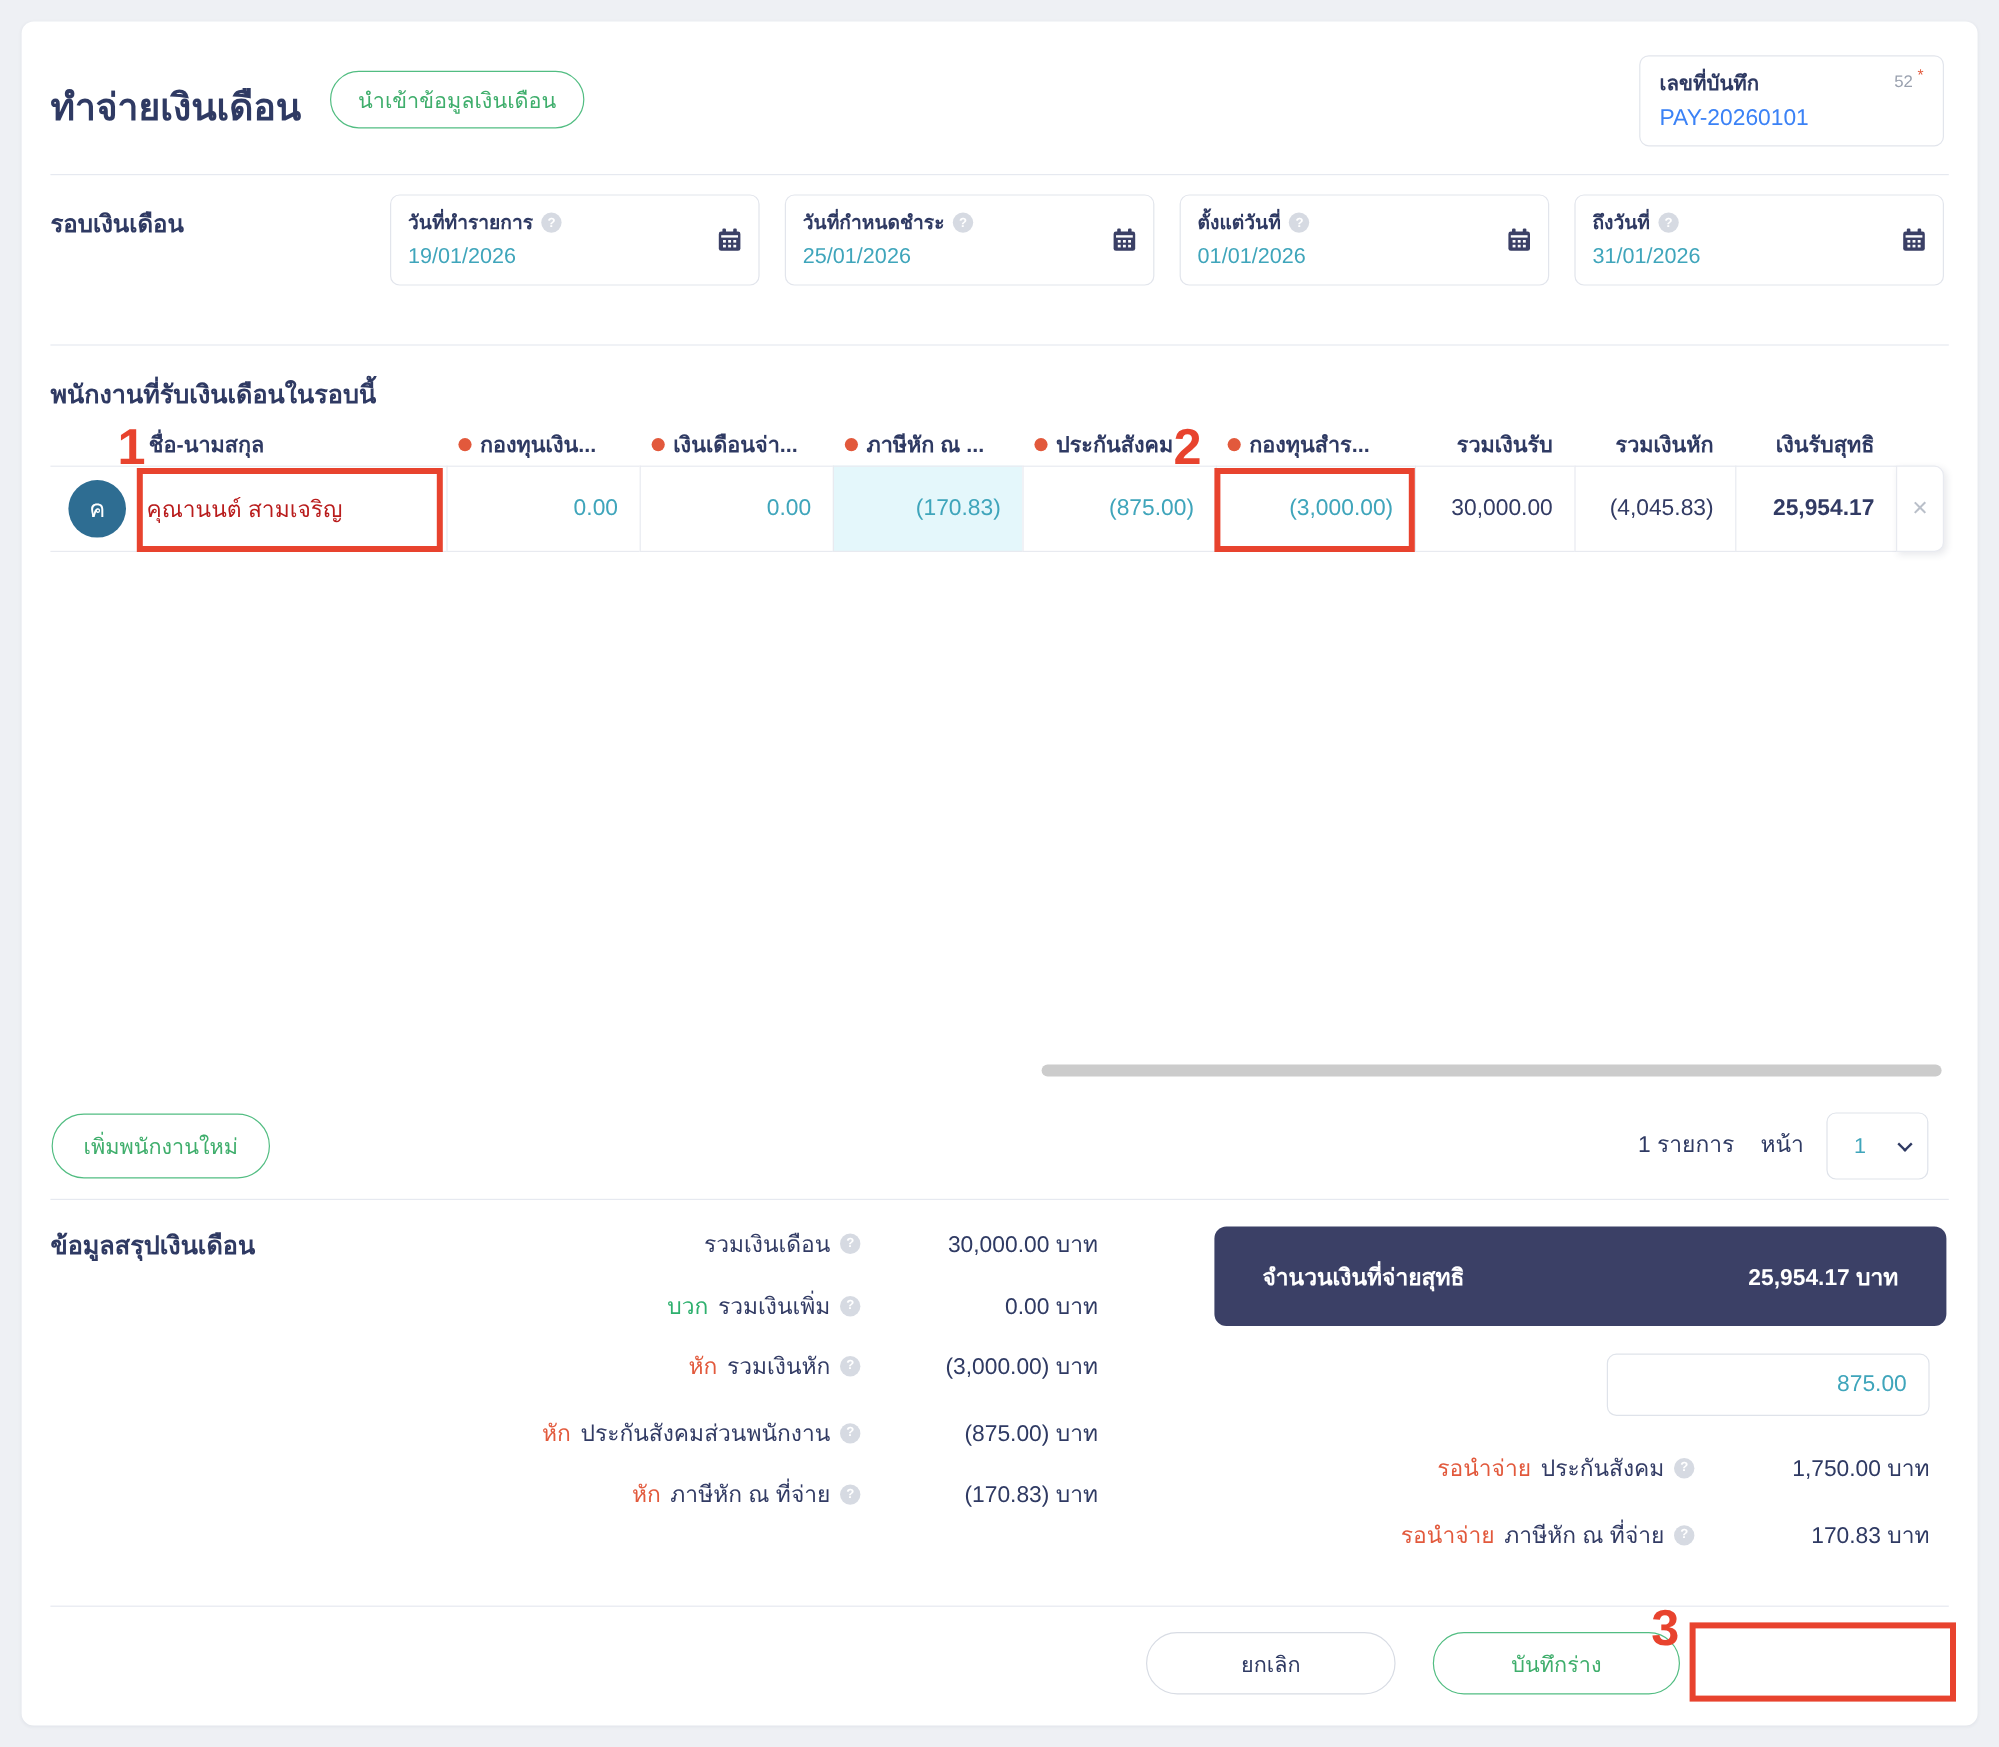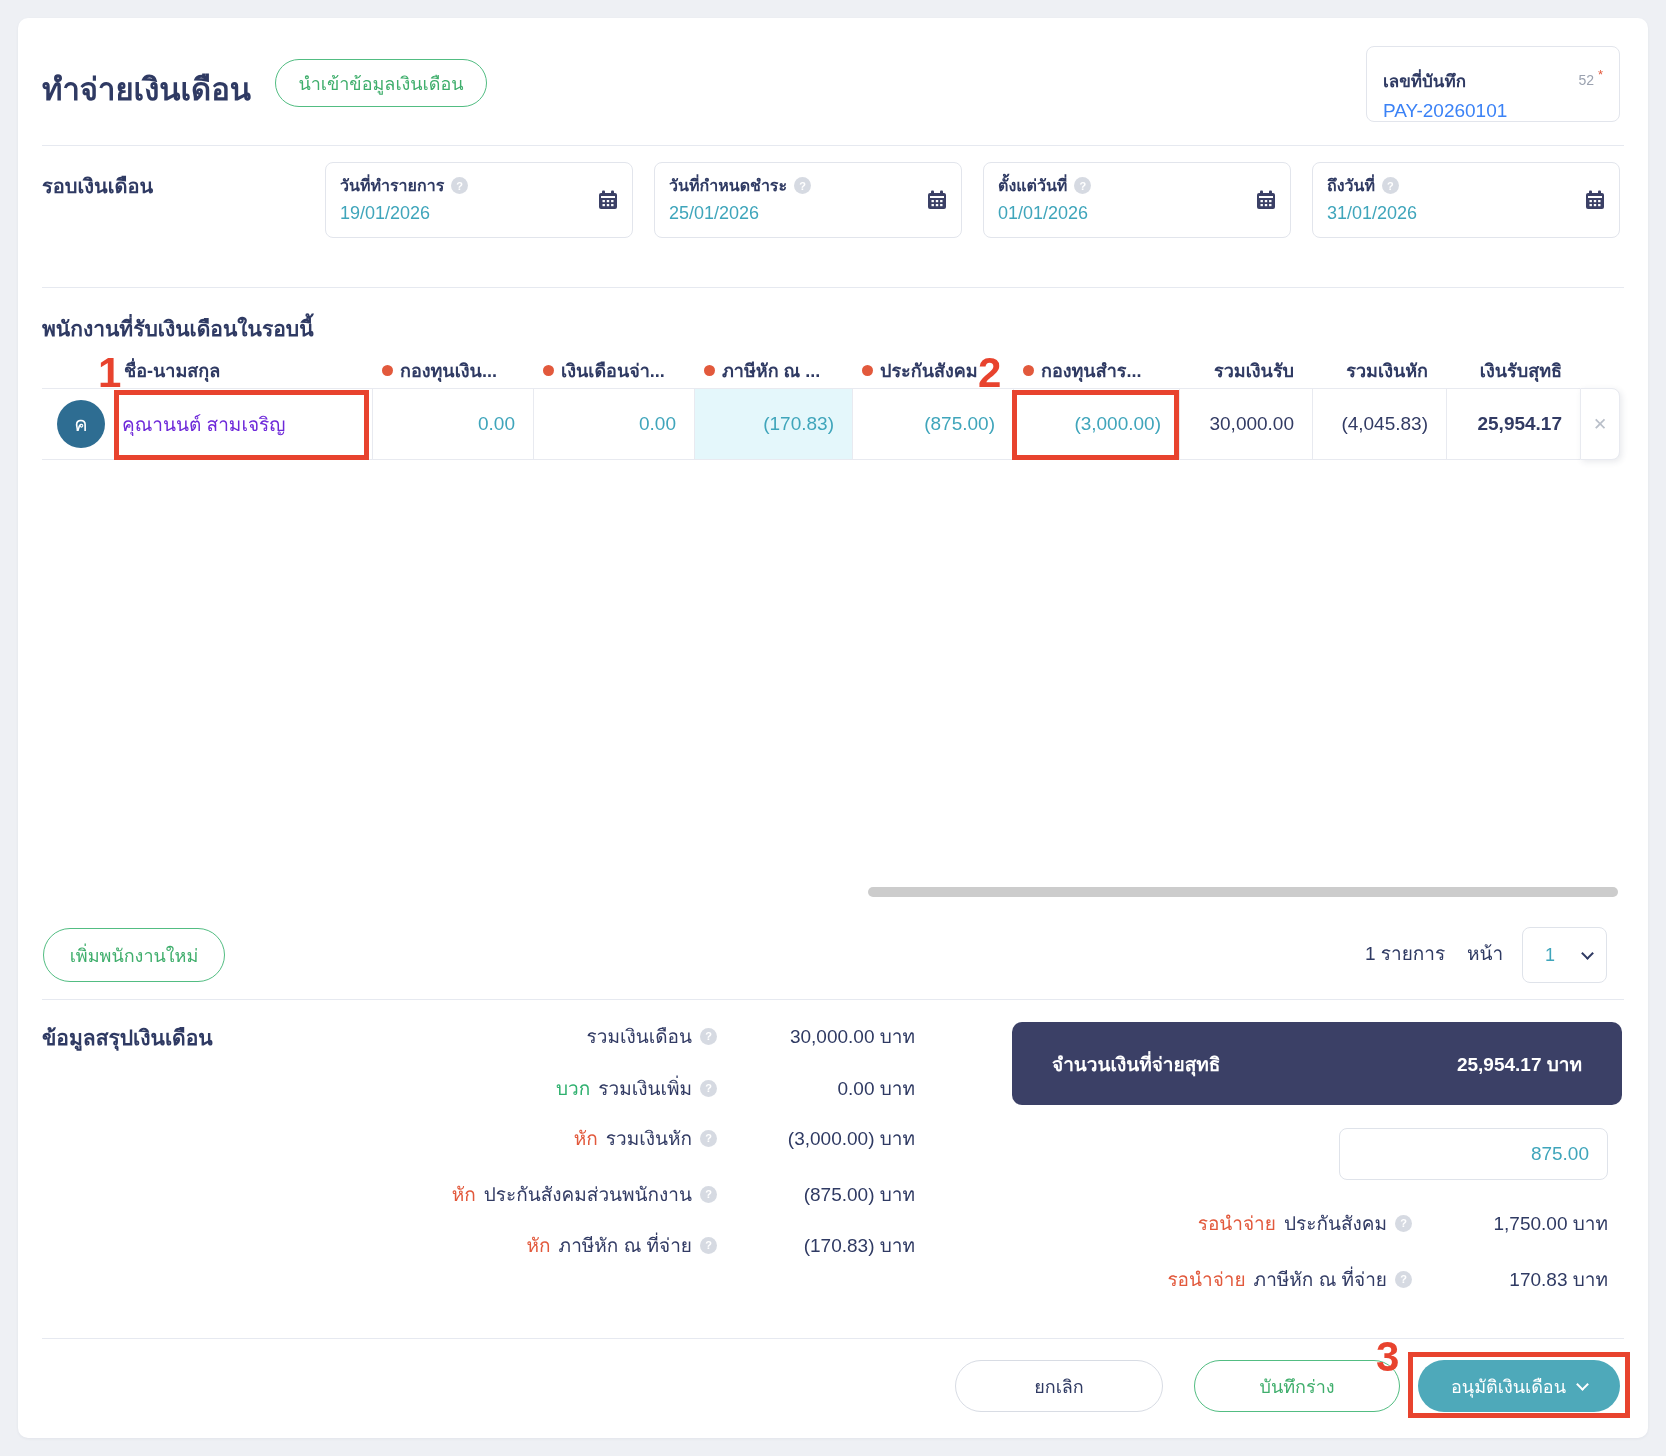--- a/index.html
+++ b/index.html
@@ -11,21 +11,21 @@
   .abs { position:absolute; }
   .navy { color:#323b64; }
   .teal { color:#3fa5bb; }
   .divider { position:absolute; left:24px; width:1582px; height:1px; background:#e6e9f0; }
 
   .page-title { left:24px; top:46px; font-size:31px; font-weight:bold; color:#2f3a63; }
 
   .pill { display:flex; align-items:center; justify-content:center; border-radius:26px; font-size:18px; cursor:pointer; background:#fff; }
   .btn-import { left:257px; top:41px; width:212px; height:48px; border:1px solid #52bd82; color:#3fae6c; }
 
-  .record-box { left:1348px; top:28px; width:254px; height:76px; border:1px solid #e2e5ec; border-radius:8px; padding:20px 16px 10px 16px; }
+  .record-box { left:1348px; top:28px; width:254px; height:76px; border:1px solid #e2e5ec; border-radius:8px; padding:8px 16px 10px 16px; }
   .record-top { display:flex; justify-content:space-between; align-items:flex-start; }
   .record-label { font-size:17px; font-weight:bold; color:#2f3a63; }
   .record-counter { font-size:14px; color:#9aa1af; }
   .record-counter sup { color:#e2593c; font-size:13px; }
   .record-value { font-size:19px; color:#3b82f6; margin-top:6px; }
 
   .period-label { left:24px; top:152px; font-size:20px; font-weight:bold; color:#2f3a63; }
   .date-box { top:144px; width:308px; height:76px; border:1px solid #e2e5ec; border-radius:8px; padding:10px 14px; cursor:pointer; }
   .date-box .row1 { display:flex; align-items:center; gap:7px; }
   .date-box .lbl { font-size:16px; font-weight:bold; color:#2f3a63; }
@@ -50,21 +50,21 @@
   .c8 { left:1294px; width:134px; }
   .c9 { left:1428px; width:134px; }
   .th.left { padding-left:10px; }
   .th.name { padding-left:82px; }
   .th.right, .tr.num { justify-content:flex-end; padding-right:18px; }
   .dot { width:11px; height:11px; border-radius:50%; background:#e2593c; margin-right:7px; flex:0 0 11px; }
   .tr.vline { border-left:1px solid #e8eaf0; }
   .cell-val { font-size:19px; }
   .hl { background:#e4f7fb; }
   .avatar { width:48px; height:48px; border-radius:50%; background:#2e6d92; color:#fff; font-size:20px; display:flex; align-items:center; justify-content:center; margin:0 17px 0 15px; flex:0 0 48px; }
-  .emp-name { font-size:19px; color:#6d28d9; }
+  .emp-name { font-size:19px; color:#b91c1c; }
   .close-strip { position:absolute; left:1562px; top:370px; width:40px; height:72px; background:#fff; border:1px solid #e8eaf0; border-radius:0 8px 8px 0; box-shadow:2px 2px 6px rgba(40,50,80,.10); display:flex; align-items:center; justify-content:center; cursor:pointer; }
   .close-strip::after { content:"✕"; color:#b9bfc9; font-size:17px; }
 
   .hscroll { left:850px; top:869px; width:750px; height:10px; border-radius:5px; background:#cccccc; cursor:pointer; }
 
   .btn-add { left:25px; top:910px; width:182px; height:54px; border:1px solid #52bd82; color:#3fae6c; border-radius:27px; }
   .pg-text { top:920px; height:30px; display:flex; align-items:center; font-size:19px; color:#2f3a63; }
   .page-select { left:1504px; top:909px; width:85px; height:56px; border:1px solid #dfe3ea; border-radius:8px; display:flex; align-items:center; justify-content:space-between; padding:0 14px 0 22px; cursor:pointer; }
   .page-select .pv { color:#3fa5bb; font-size:18px; }
   .chev { width:9px; height:9px; border-right:2px solid #2f3a63; border-bottom:2px solid #2f3a63; transform:rotate(45deg); margin-top:-4px; }
@@ -325,24 +325,20 @@
     </div>
 
     <div class="divider" style="top:1320px;"></div>
 
     <div class="abs pill btn-cancel">
       <span>ยกเลิก</span>
     </div>
     <div class="abs pill btn-draft">
       <span>บันทึกร่าง</span>
     </div>
-    <div class="abs pill btn-approve">
-      <span>อนุมัติเงินเดือน</span>
-      <span class="chev white"></span>
-    </div>
   </div>
 
   <div class="ann-box" style="left:114px; top:390px; width:255px; height:70px;"></div>
   <div class="ann-num" style="left:98px; top:352px;">1</div>
 
   <div class="ann-box" style="left:1012px; top:390px; width:167px; height:70px;"></div>
   <div class="ann-num" style="left:978px; top:352px;">2</div>
 
   <div class="ann-box" style="left:1408px; top:1352px; width:222px; height:66px;"></div>
   <div class="ann-num" style="left:1376px; top:1336px;">3</div>

